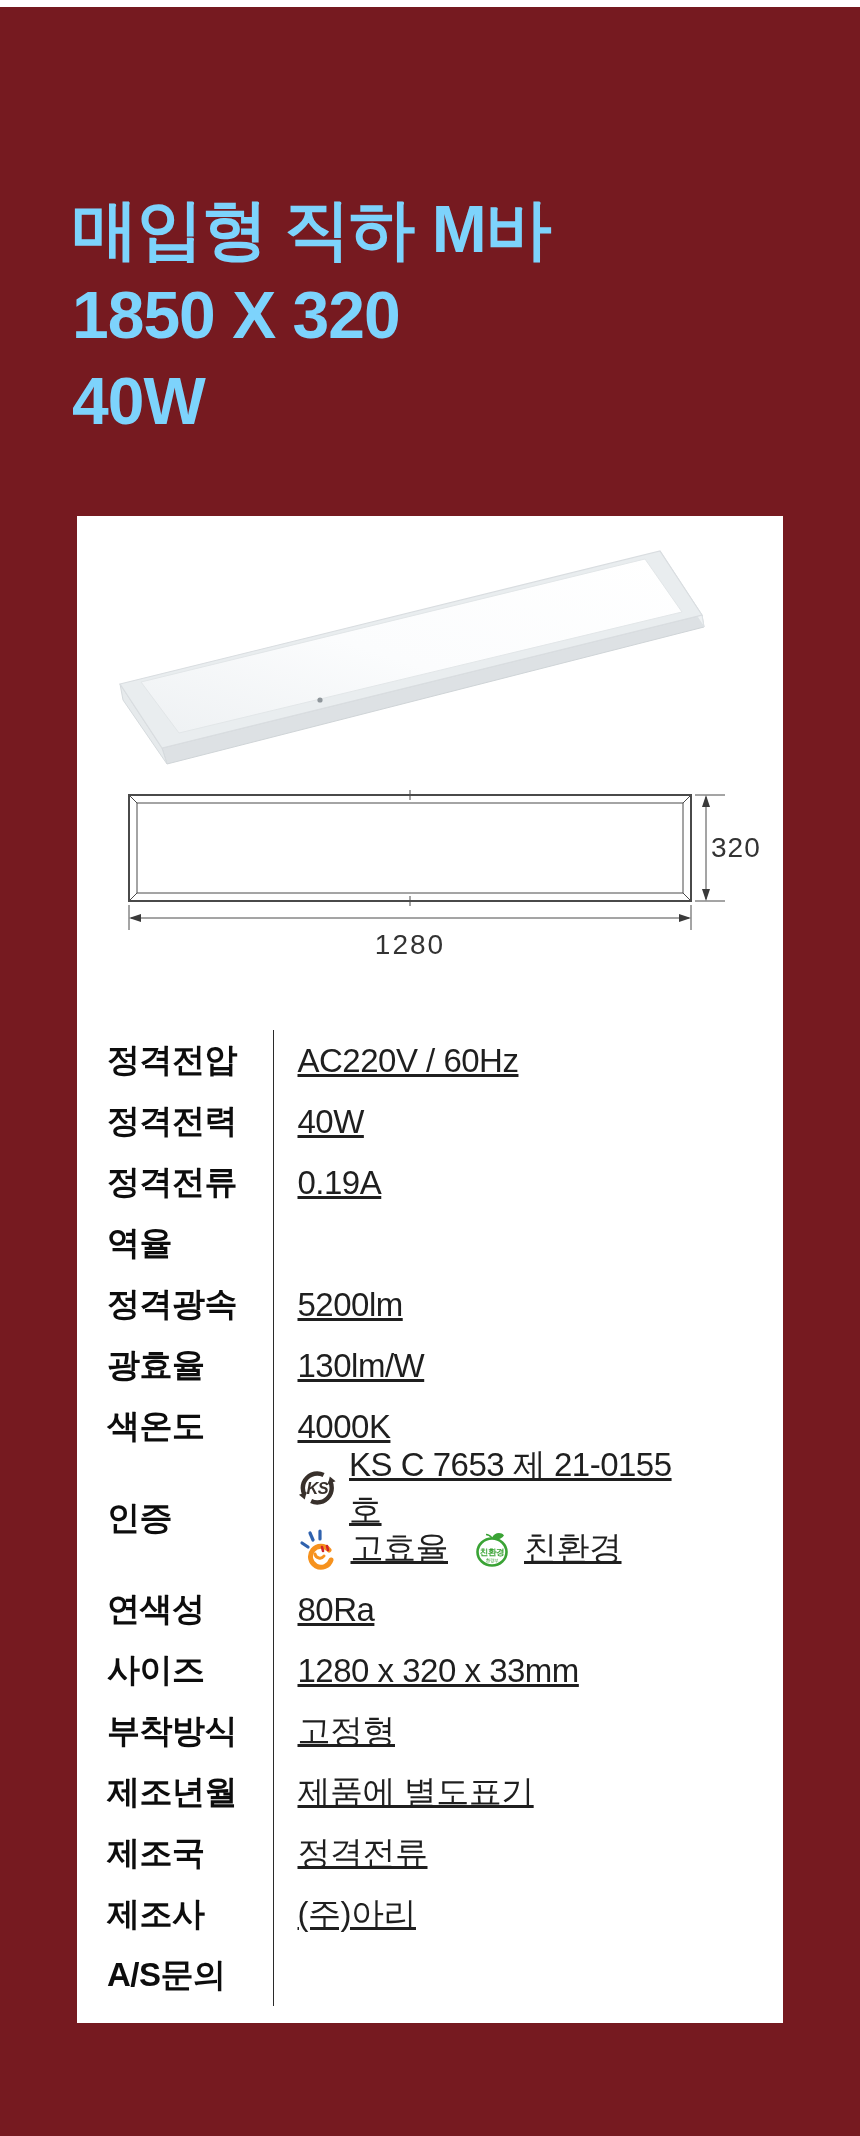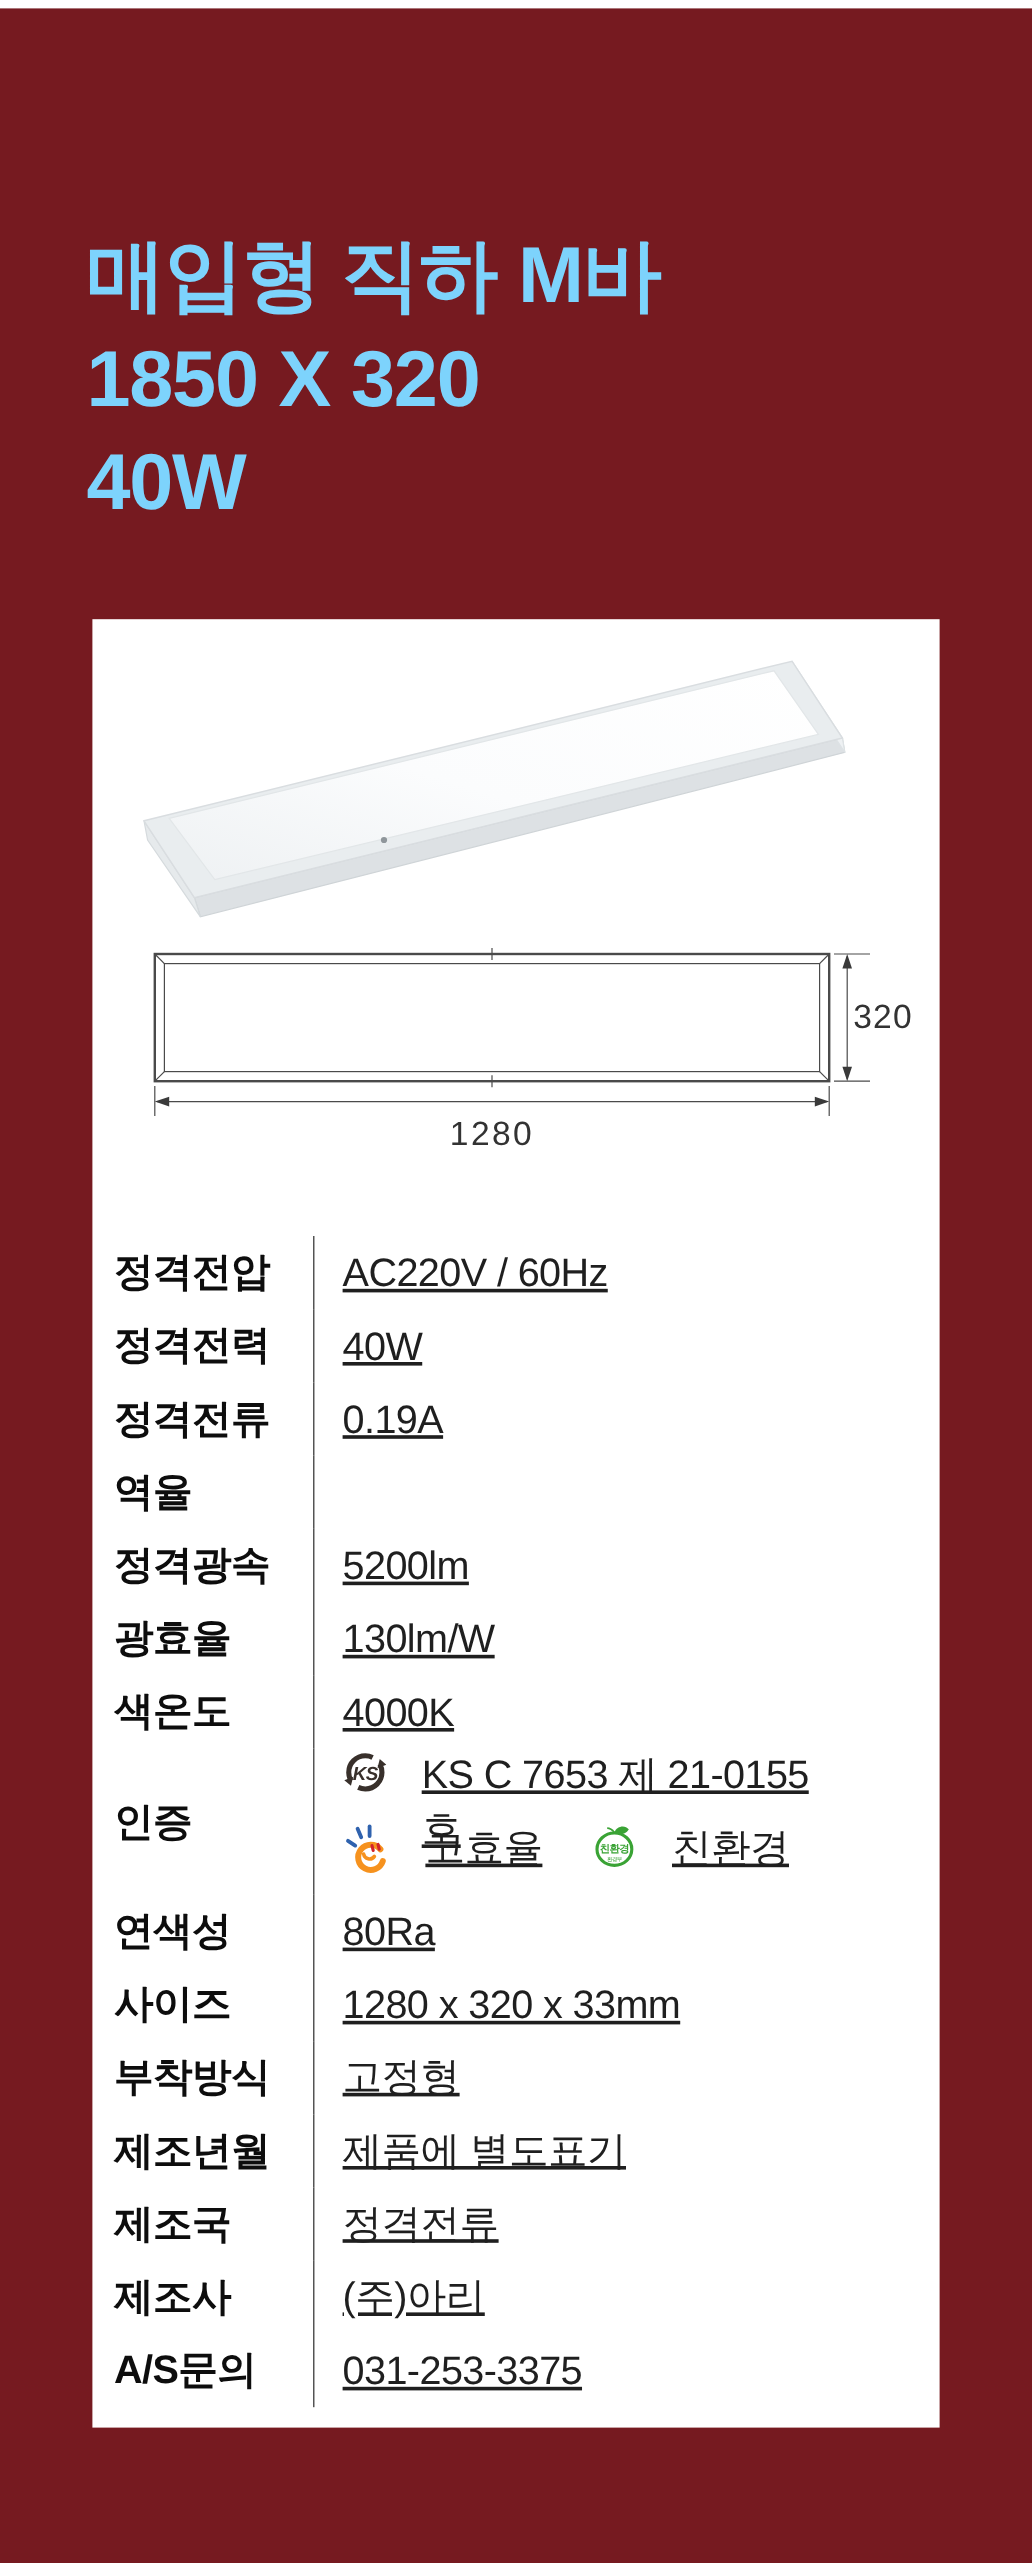--- a/index.html
+++ b/index.html
@@ -18,36 +18,36 @@
     color:#7dd3fc;font-weight:700;font-size:66px;line-height:86px;
     letter-spacing:-1px;white-space:nowrap;
   }
   .card{
     position:absolute;left:77px;top:516px;width:706px;height:1507px;
     background:#ffffff;
   }
   .product-figure{position:absolute;left:0;top:10px;width:706px;height:250px;}
   .dimension-figure{position:absolute;left:0;top:250px;width:706px;height:264px;}
   .spec{
-    position:absolute;left:0;top:514px;width:602px;
+    position:absolute;left:12px;top:514px;width:602px;
     font-size:33px;color:#1f1f1f;
   }
   .spec-row{display:flex;height:61px;}
   .spec-row.cert{height:122px;}
   .spec-label{
     margin-left:18px;width:165.5px;flex:0 0 165.5px;
     border-right:1.5px solid #2b2b2b;
     display:flex;align-items:center;
     font-weight:700;color:#0d0d0d;letter-spacing:-0.5px;
   }
   .spec-value{
     padding-left:24px;display:flex;align-items:center;letter-spacing:-0.5px;text-decoration:underline;
   }
   .cert-value{flex-direction:column;align-items:flex-start;justify-content:center;padding-left:24px;}
-  .cert-line{display:flex;height:61px;gap:29px;}
+  .cert-line{display:flex;align-items:center;height:61px;gap:13px;}
   .cert-line .eco-gap{margin-left:12px;}
   .icon-svg{display:block;}
 </style>
 </head>
 <body>
 
 <div class="page">
   <div class="top-strip"></div>
 
   <div class="title">
@@ -205,18 +205,17 @@
       <div class="spec-row">
         <div class="spec-label">제조국</div>
         <div class="spec-value">정격전류</div>
       </div>
       <div class="spec-row">
         <div class="spec-label">제조사</div>
         <div class="spec-value">(주)아리</div>
       </div>
       <div class="spec-row">
         <div class="spec-label">A/S문의</div>
-        <div class="spec-value">031-253-3375</div>
       </div>
 
     </div>
   </div>
 </div>
 
 </body></html>

